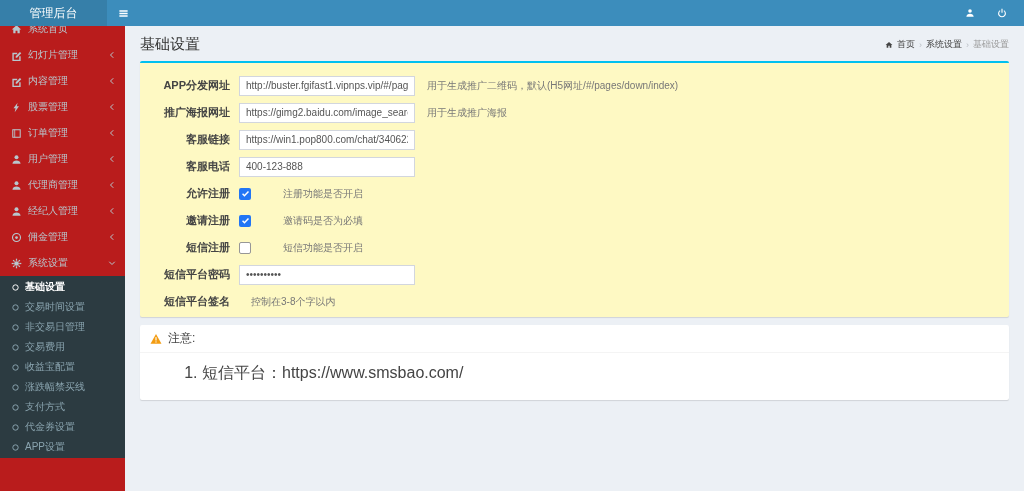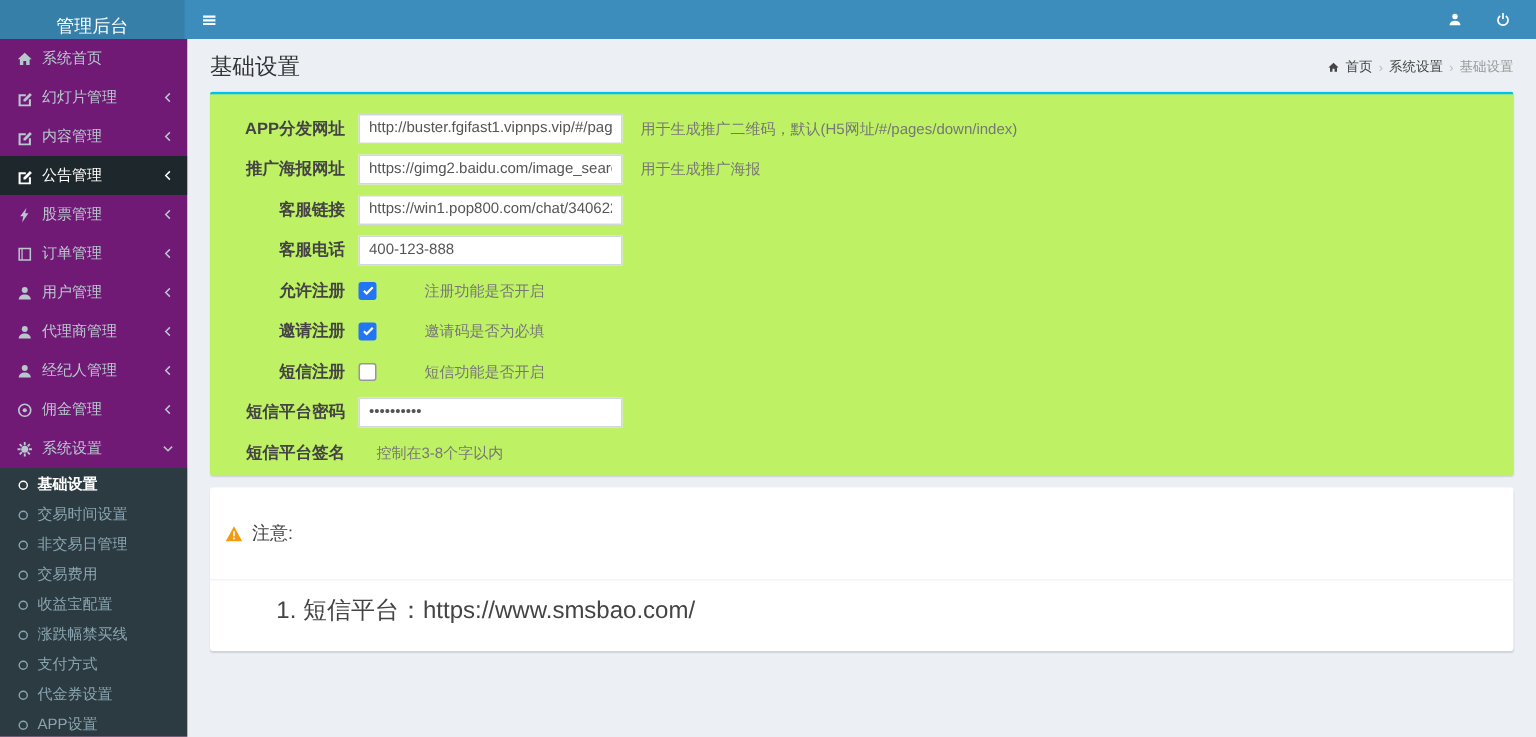--- a/index.html
+++ b/index.html
@@ -2,31 +2,31 @@
 <html><head>
 <meta charset="utf-8">
 <style>
   * { margin:0; padding:0; box-sizing:border-box; }
   html,body { width:1024px; height:491px; overflow:hidden;
     font-family:"Liberation Sans","DejaVu Sans",sans-serif; background:#ecf0f5; }
   svg { fill:currentColor; display:block; }
 
   
   .navbar { position:absolute; top:0; left:0; width:1024px; height:26px; background:#3c8dbc; z-index:20; display:flex; }
-  .logo { width:123px; height:26px; background:#367fa9; color:#fff; font-size:12px;
-    display:flex; align-items:flex-end; justify-content:center; flex:none; cursor:pointer; }
+  .logo { width:107px; height:26px; background:#367fa9; color:#fff; font-size:12px;
+    display:flex; align-items:center; justify-content:center; flex:none; cursor:pointer; }
   .nav-rest { flex:1; display:flex; align-items:center; justify-content:space-between; }
   .toggle-btn { color:#fff; padding:0 11px; height:26px; display:flex; align-items:center; cursor:pointer; }
   .toggle-btn svg { width:11px; height:11px; }
   .nav-right { display:flex; align-items:center; gap:0; padding-right:6px; }
   .nav-icon { color:#fff; padding:0 11px; height:26px; display:flex; align-items:center; cursor:pointer; }
   .nav-icon svg { width:10px; height:10px; }
 
   
-  .sidebar { position:absolute; top:26px; left:0; bottom:0; width:125px; background:#701a75; overflow:hidden; }
+  .sidebar { position:absolute; top:16px; left:0; bottom:0; width:125px; background:#b91c1c; overflow:hidden; }
   .side-item { display:flex; align-items:center; gap:6px; padding:6px 9px; font-size:10px;
     color:#b8c7ce; cursor:pointer; border-left:2px solid transparent; }
   .side-item .mi { width:11px; height:11px; flex:none; }
   .side-item .mi svg { width:11px; height:11px; }
   .side-item .chev { margin-left:auto; width:8px; height:8px; }
   .side-item .chev svg { width:8px; height:8px; }
   .side-item.active { background:#1e282c; color:#fff; }
   .submenu { background:#2c3b41; padding:1px 0; }
   .sub-item { display:flex; align-items:center; gap:5px; padding:3px 9px 3px 11px; font-size:10px;
     color:#8aa4af; cursor:pointer; }
@@ -37,42 +37,42 @@
   
   .main { position:absolute; top:26px; left:125px; right:0; bottom:0; background:#ecf0f5; overflow:hidden; }
   .content-header { display:flex; align-items:center; justify-content:space-between; padding:9px 15px 7px; }
   .page-title { font-size:15px; font-weight:normal; color:#333; }
   .breadcrumb { display:flex; align-items:center; gap:4px; font-size:9px; color:#444;text-align:right; }
   .breadcrumb .bc-home svg { width:8px; height:8px; }
   .breadcrumb .sep { color:#b9bec4; }
   .breadcrumb .bc-link { cursor:pointer; color:#444; }
   .breadcrumb .bc-current { color:#999; }
 
-  .box { margin:0 15px; background:#bef264; border-top:2px solid #00c0ef; border-radius:2px;
+  .box { margin:0 15px; background:#fef9c3; border-top:2px solid #00c0ef; border-radius:2px;
     box-shadow:0 1px 1px rgba(0,0,0,.12); }
   .box-body { padding:9px 10px 2px; }
   .form-row { display:flex; align-items:center; height:27px; }
   .form-row .lbl { width:80px; flex:none; text-align:right; font-size:11px; font-weight:bold; color:#444; margin-right:9px; }
   .ipt { width:176px; height:20px; border:1px solid #d2d6de; padding:0 6px; font-size:10px; color:#555;
     font-family:"Liberation Sans","DejaVu Sans",sans-serif; outline:none; background:#fff; }
   .ipt.wide { width:191px; }
   .cb { width:12px; height:12px; border-radius:2px; display:inline-flex; align-items:center; justify-content:center; cursor:pointer; }
   .cb.on { background:#2276f5; }
   .cb.on svg { width:9px; height:9px; }
   .cb.off { background:#fff; border:1px solid #979797; }
   .help { font-size:10px; color:#777; margin-left:12px; white-space:nowrap; }
   .help.help-cb { margin-left:32px; }
   .box-footer { border-top:1px solid #f4f4f4; padding:6px 10px 9px; }
   .submit-btn { margin-left:89px; background:#3c8dbc; border:1px solid #367fa9; color:#fff;
     font-size:11px; padding:4px 12px; border-radius:3px; cursor:pointer;
     font-family:"Liberation Sans","DejaVu Sans",sans-serif; }
 
   
   .notice { margin:8px 15px 0; background:#fff; border-radius:2px; box-shadow:0 1px 1px rgba(0,0,0,.12); }
-  .notice-header { display:flex; align-items:center; gap:6px; padding:22px 10px; border-bottom:1px solid #f4f4f4;
+  .notice-header { display:flex; align-items:center; gap:6px; padding:5px 10px; border-bottom:1px solid #f4f4f4;
     font-size:12px; color:#444; }
   .notice-header .wi { width:12px; height:12px; }
   .notice-header .wi svg { width:12px; height:12px; }
   .notice-body { padding:8px 10px 14px; }
   .notice-body ol { margin:0; padding-left:24px; }
   .notice-body li { font-size:16px; color:#444; padding:2px 0;margin-left:28px; }
 </style>
 </head>
 <body>
 
@@ -134,34 +134,20 @@
         </span>
       </div>
       <div class="side-item">
         <span class="mi">
           <svg viewBox="0 0 16 16">
             <path d="M2 4h7v2H4v8h8V9h2v7H2z"></path>
             <path d="M6.8 9.2L13 3l1.9 1.9-6.2 6.2H6.8z"></path>
           </svg>
         </span>
         <span>内容管理</span>
-        <span class="chev">
-          <svg viewBox="0 0 16 16">
-            <path d="M10.5 2.5L5 8l5.5 5.5" fill="none" stroke="currentColor" stroke-width="2"></path>
-          </svg>
-        </span>
-      </div>
-      <div class="side-item active">
-        <span class="mi">
-          <svg viewBox="0 0 16 16">
-            <path d="M2 4h7v2H4v8h8V9h2v7H2z"></path>
-            <path d="M6.8 9.2L13 3l1.9 1.9-6.2 6.2H6.8z"></path>
-          </svg>
-        </span>
-        <span>公告管理</span>
         <span class="chev">
           <svg viewBox="0 0 16 16">
             <path d="M10.5 2.5L5 8l5.5 5.5" fill="none" stroke="currentColor" stroke-width="2"></path>
           </svg>
         </span>
       </div>
       <div class="side-item">
         <span class="mi">
           <svg viewBox="0 0 16 16">
             <path d="M9.6 1L3.6 9h3L5.4 15l6.2-9H8.4z"></path>

